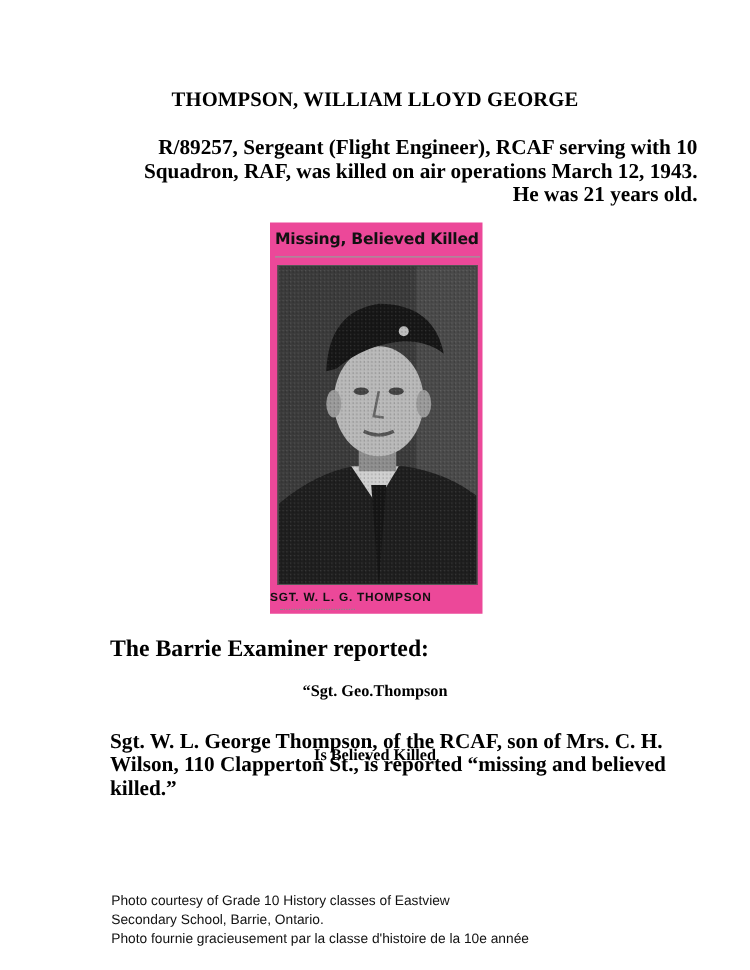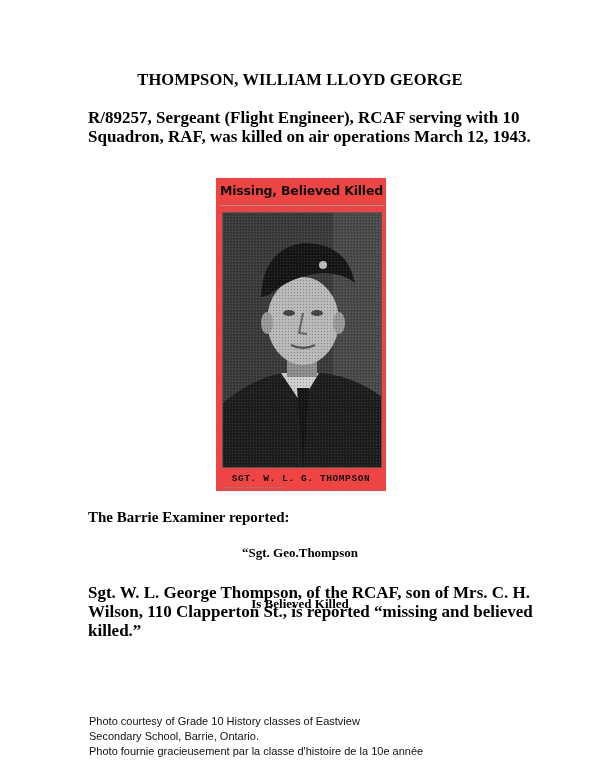--- a/index.html
+++ b/index.html
@@ -1,43 +1,44 @@
 <!DOCTYPE html>
 <html><head>
   <meta charset="utf-8">
   <style>
     html, body { margin: 0; padding: 0; background: #ffffff; }
     body { width: 600px; height: 776px; position: relative; overflow: hidden; color: #000; }
     .serif { font-family: "Liberation Serif", "DejaVu Serif", serif; font-weight: bold; }
     .title { position: absolute; left: 0; width: 600px; top: 70px; text-align: center; font-size: 16.5px; letter-spacing: 0.1px; }
-    .intro { position: absolute; left: 88px; top: 108px; width: 470px; font-size: 17px; line-height: 19px; }
-    .clipping { position: absolute; left: 216px; top: 178px; width: 170px; height: 313px; background: #ef4444; }
+    .intro { position: absolute; left: 88px; top: 108px; width: 470px; font-size: 17px; line-height: 19px; text-align: right; }
+    .clipping { position: absolute; left: 216px; top: 178px; width: 170px; height: 313px; background: #ec4899; }
     .clip-headline { position: absolute; left: 4px; top: 5px; width: 166px; font-family: "DejaVu Sans", sans-serif; font-weight: bold; font-size: 12.5px; letter-spacing: -0.2px; color: #111; white-space: nowrap; }
     .clip-rule { position: absolute; left: 4px; right: 2px; top: 27px; height: 1px; background: #999; }
     .photo-frame { position: absolute; left: 6px; top: 34px; width: 160px; height: 256px; background: #2a2a2a; border: 1px solid #555; box-sizing: border-box; overflow: hidden; }
     .photo-frame svg { display: block; }
-    .clip-caption { position: absolute; left: 0; width: 170px; top: 295px; text-align: center; font-family: Liberation Mono, monospace; font-weight: bold; font-size: 9.5px; letter-spacing: 0.6px; color: #111; }
+    .clip-caption { position: absolute; left: 0; width: 170px; top: 295px; font-family: Liberation Sans, sans-serif; font-weight: bold; font-size: 9.5px; letter-spacing: 0.6px; color: #111; }
     .clip-subline { position: absolute; left: 8px; top: 309px; width: 60px; height: 3px; border-top: 1px dotted #888; }
-    .reported { position: absolute; left: 88px; top: 509px; font-size: 15px; }
+    .reported { position: absolute; left: 88px; top: 509px; font-size: 19px; }
     .quote-head { position: absolute; left: 0; width: 600px; text-align: center; font-size: 13px; }
     .qh1 { top: 545px; }
     .qh2 { top: 596px; }
     .body-text { position: absolute; left: 88px; top: 583px; width: 470px; font-size: 17px; line-height: 19.2px; }
     .body-text p { margin: 0; }
     .indent { text-indent: 22px; }
     .credit { position: absolute; left: 89px; top: 714px; font-family: "Liberation Sans", "DejaVu Sans", sans-serif; font-size: 11px; line-height: 15px; color: #111; }
   </style>
 </head>
 <body>
 
 <div class="title serif">THOMPSON, WILLIAM LLOYD GEORGE</div>
 
 <div class="intro serif">
   <div>R/89257, Sergeant (Flight Engineer), RCAF serving with 10</div>
   <div>Squadron, RAF, was killed on air operations March 12, 1943.</div>
+  <div>He was 21 years old.</div>
 </div>
 
 <div class="clipping">
   <div class="clip-headline">Missing, Believed Killed</div>
   <div class="clip-rule"></div>
   <div class="photo-frame">
     <svg width="160" height="256" viewBox="0 0 160 256">
       <defs>
         <pattern id="grain" width="3" height="3" patternUnits="userSpaceOnUse">
           <rect width="3" height="3" fill="#000" fill-opacity="0"></rect>

